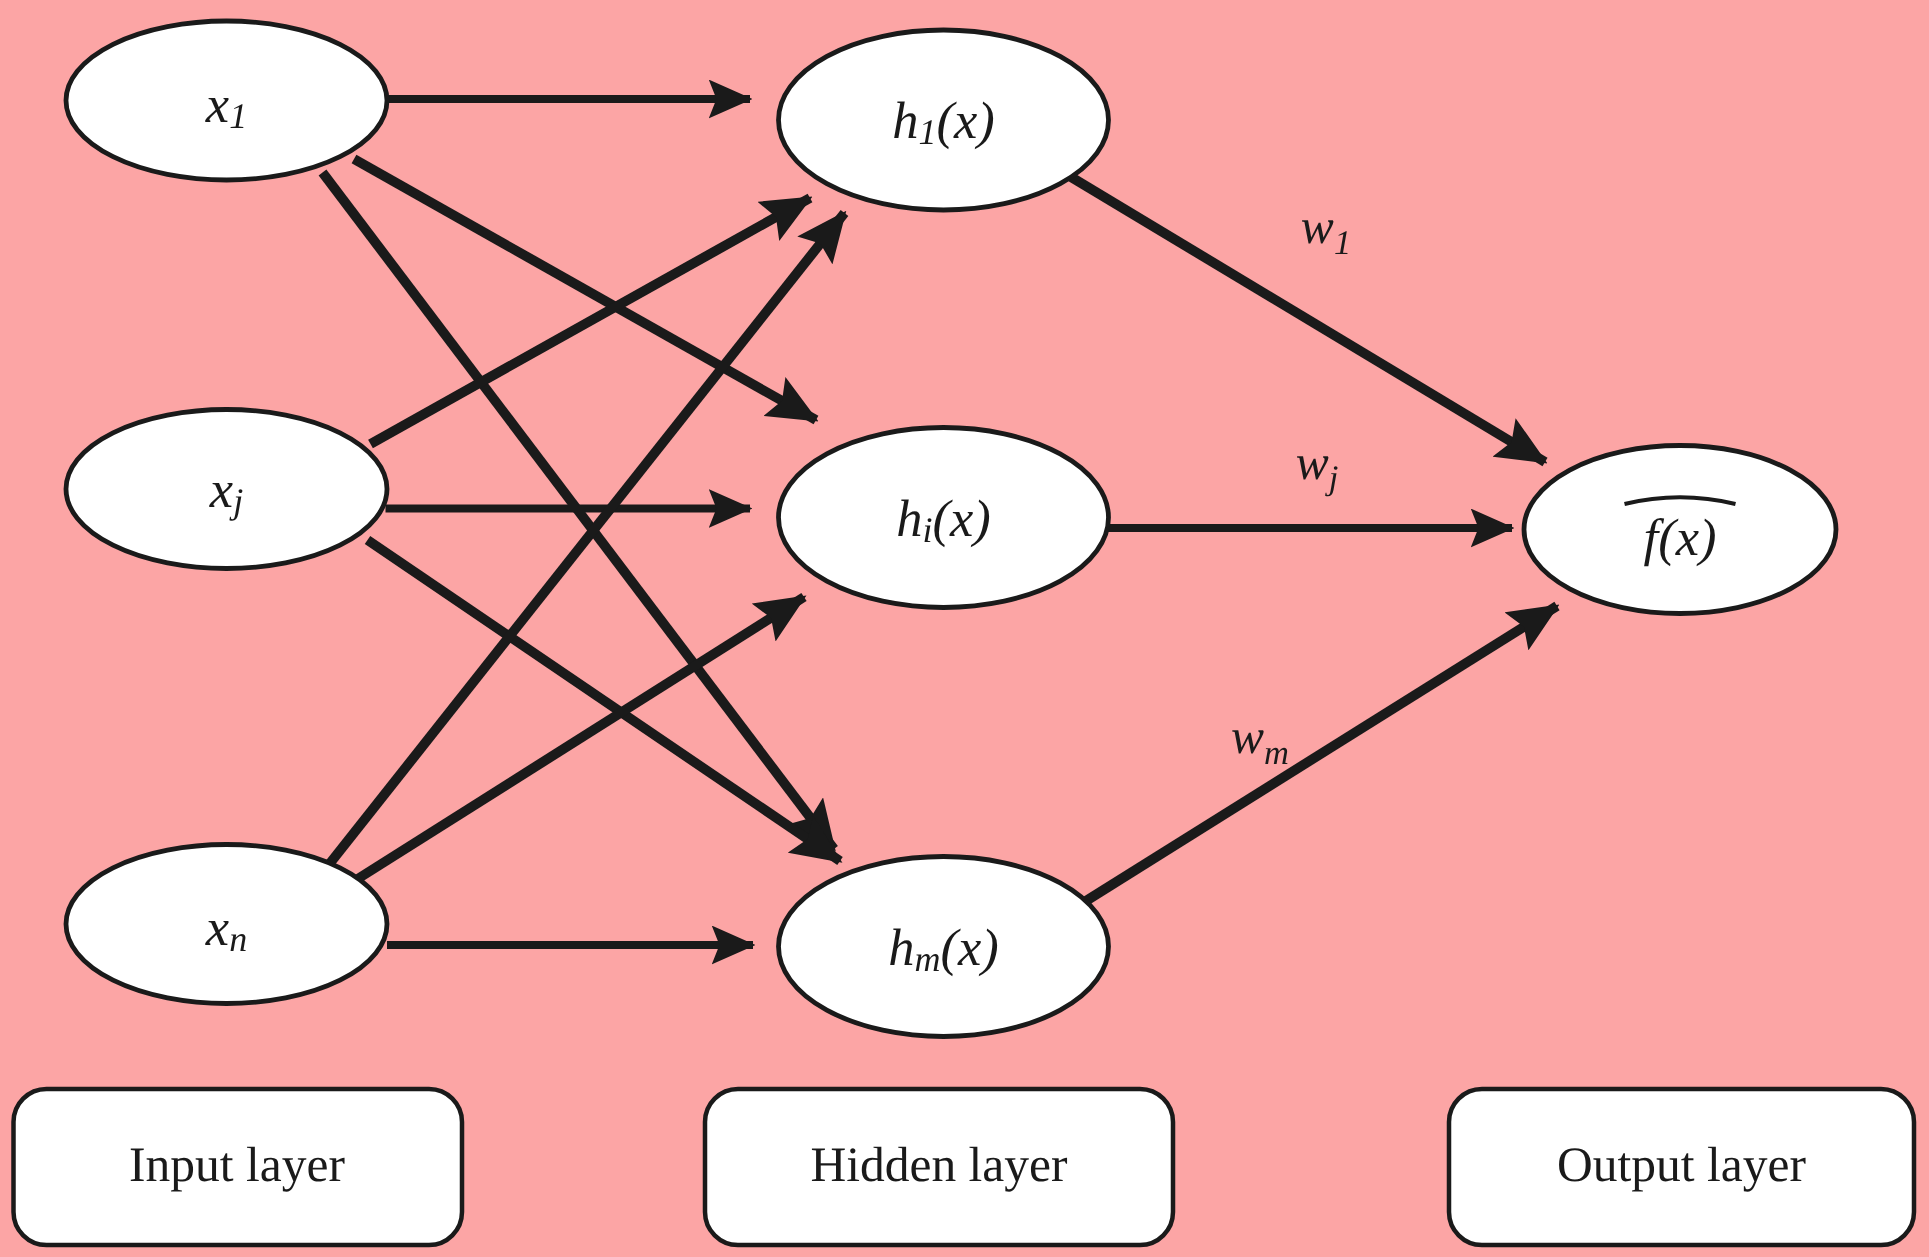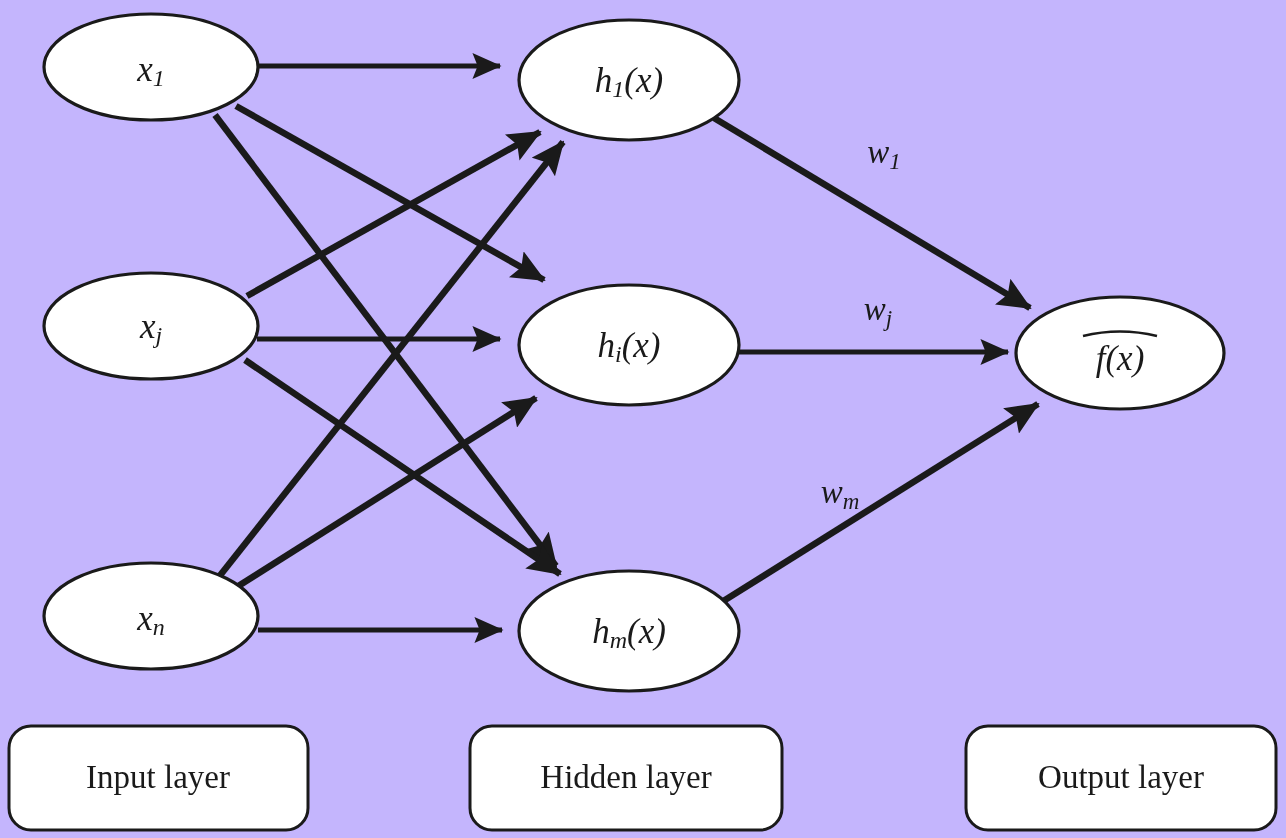--- a/index.html
+++ b/index.html
@@ -10,21 +10,21 @@
   body {
     width: 1286px;
     height: 838px;
     font-family: "Liberation Serif", "DejaVu Serif", serif;
     overflow: hidden;
   }
   #diagram-root {
     position: relative;
     width: 1286px;
     height: 838px;
-    background: #c4b5fd;
+    background: #fca5a5;
   }
   svg#nn-canvas {
     position: absolute;
     top: 0;
     left: 0;
     width: 1286px;
     height: 838px;
     display: block;
   }
   .node-ellipse {

